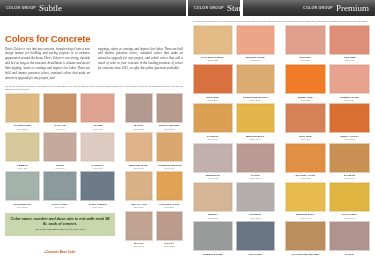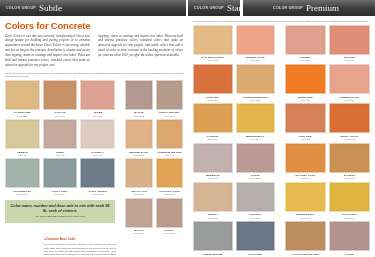--- a/index.html
+++ b/index.html
@@ -14,40 +14,40 @@
   
   .headerbar {
     position: absolute; top: 0; height: 16px;
     background: linear-gradient(180deg, #6e6e6e 0%, #3a3a3a 55%, #2b2b2b 100%);
     display: flex; align-items: center; padding-left: 6px;
     color: #e9e9e9; overflow: hidden;
   }
   .hb-subtle   { left: 0;   width: 186px; }
   .hb-standard { left: 188px; width: 150px; }
   .hb-premium  { left: 240px; width: 135px; }
-  .hb-premium  { left: 243px; width: 132px; justify-content: center; padding-right: 6px; padding-left: 0; }
+  .hb-premium  { left: 243px; width: 132px; justify-content: flex-end; padding-right: 6px; padding-left: 0; }
   .hb-standard { left: 188px; width: 52px; }
 
   .cg-label {
     font-size: 3.6px; font-weight: bold; letter-spacing: .25px;
     color: #d9d9d9; text-transform: uppercase; margin-right: 3px;
     white-space: nowrap;
   }
   .hb-name {
     font-family: "Liberation Serif", serif;
     font-size: 9px; color: #f2f2f2; white-space: nowrap; line-height: 1;
   }
 
   
   .col { position: absolute; top: 16px; }
   .col-a { left: 0;   width: 188px; }
 
   .headline {
     font-size: 9.5px; font-weight: bold; color: #d4590f;
-    letter-spacing: -.2px; padding: 5px 0 3px 5px; line-height: 1;
+    letter-spacing: -.2px; padding: 18px 0 3px 5px; line-height: 1;
   }
 
   
   .intro {
     display: flex; gap: 8px; padding: 0 5px 2px 5px;
   }
   .intro-col { flex: 1; }
   .itxt {
     font-family: "Liberation Serif", serif;
     font-size: 3.2px; line-height: 1.55; color: #3b3b3b;

